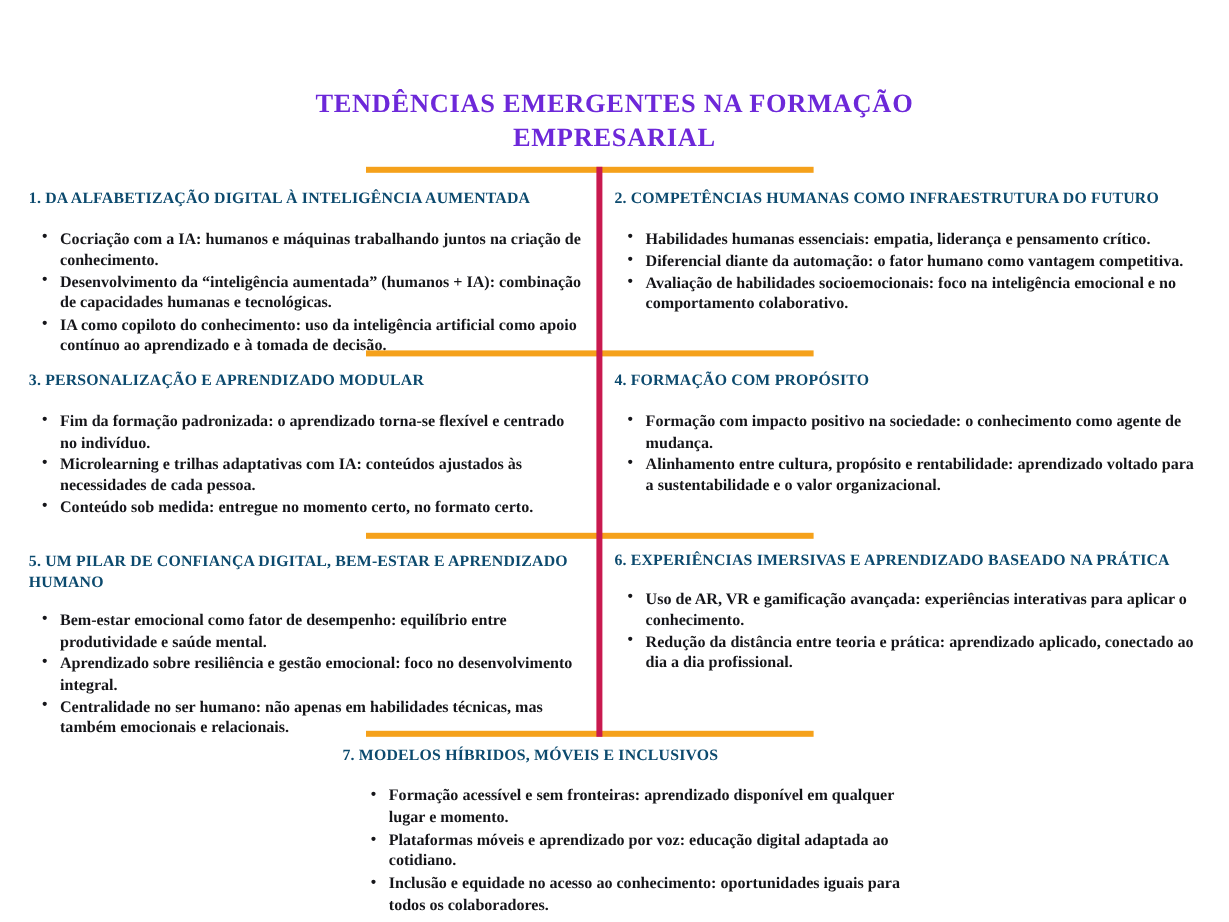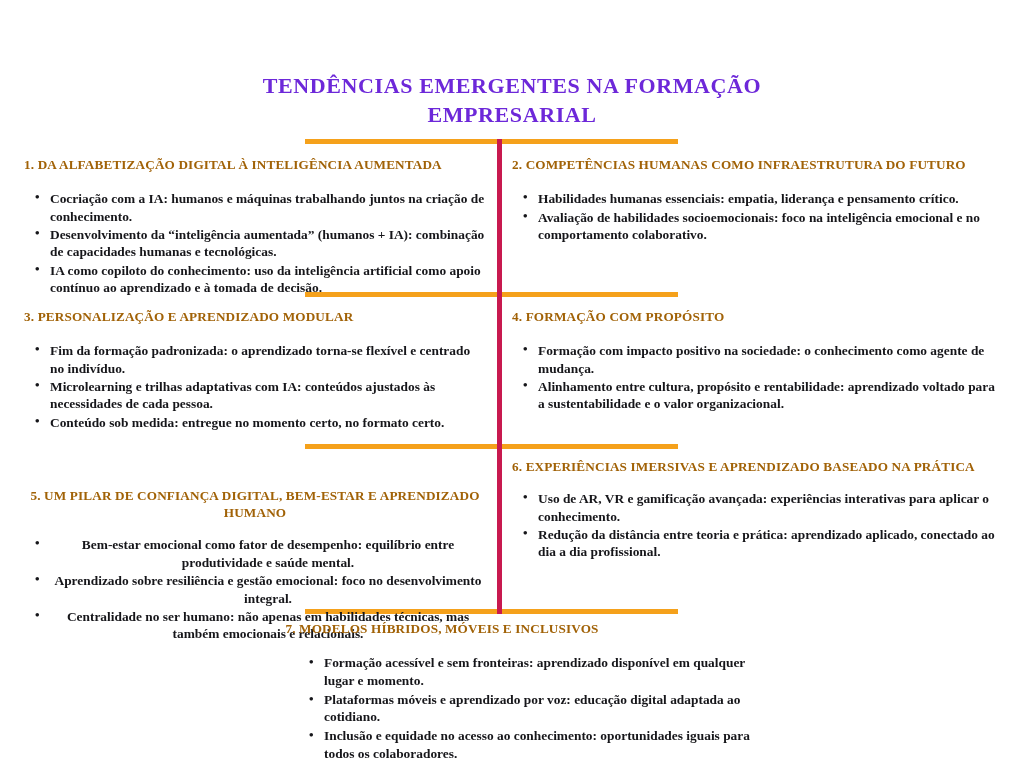--- a/index.html
+++ b/index.html
@@ -68,21 +68,21 @@
   .col-right {
     position: absolute;
     left: 512px;
     width: 492px;
   }
 
   .sec-head {
     font-weight: bold;
     font-size: 13.2px;
     line-height: 1.30;
-    color: #a16207;
+    color: #0c4a6e;
     letter-spacing: 0.15px;
     margin: 0 0 4px 0;
   }
 
   ul.bullets {
     margin: 0;
     padding: 0 0 0 26px;
     list-style: none;
     font-weight: bold;
   }
@@ -100,21 +100,21 @@
     top: -1px;
     font-size: 13px;
     color: #16161a;
   }
 
   
   #sec1 { top: 156px; }
   #sec2 { top: 156px; }
   #sec3 { top: 308px; }
   #sec4 { top: 308px; }
-  #sec5 { top: 487px; text-align: center; }
+  #sec5 { top: 459px; }
   #sec6 { top: 458px; }
 
   #sec1 ul, #sec2 ul, #sec3 ul, #sec4 ul, #sec5 ul, #sec6 ul { margin-top: 17px; }
   #sec5 ul, #sec6 ul { margin-top: 15px; }
 
   
   .sec7 {
     position: absolute;
     left: 0;
     top: 620px;
@@ -152,20 +152,21 @@
       <li>Cocriação com a IA: humanos e máquinas trabalhando juntos na criação de conhecimento.</li>
       <li>Desenvolvimento da “inteligência aumentada” (humanos + IA): combinação de capacidades humanas e tecnológicas.</li>
       <li>IA como copiloto do conhecimento: uso da inteligência artificial como apoio contínuo ao aprendizado e à tomada de decisão.</li>
     </ul>
   </div>
 
   <div class="col-right" id="sec2">
     <div class="sec-head">2.  COMPETÊNCIAS HUMANAS COMO INFRAESTRUTURA DO FUTURO</div>
     <ul class="bullets">
       <li>Habilidades humanas essenciais: empatia, liderança e pensamento crítico.</li>
+      <li>Diferencial diante da automação: o fator humano como vantagem competitiva.</li>
       <li>Avaliação de habilidades socioemocionais: foco na inteligência emocional e no comportamento colaborativo.</li>
     </ul>
   </div>
 
   <div class="col-left" id="sec3">
     <div class="sec-head">3. PERSONALIZAÇÃO E APRENDIZADO MODULAR</div>
     <ul class="bullets">
       <li>Fim da formação padronizada: o aprendizado torna-se flexível e centrado no indivíduo.</li>
       <li>Microlearning e trilhas adaptativas com IA: conteúdos ajustados às necessidades de cada pessoa.</li>
       <li>Conteúdo sob medida: entregue no momento certo, no formato certo.</li>

